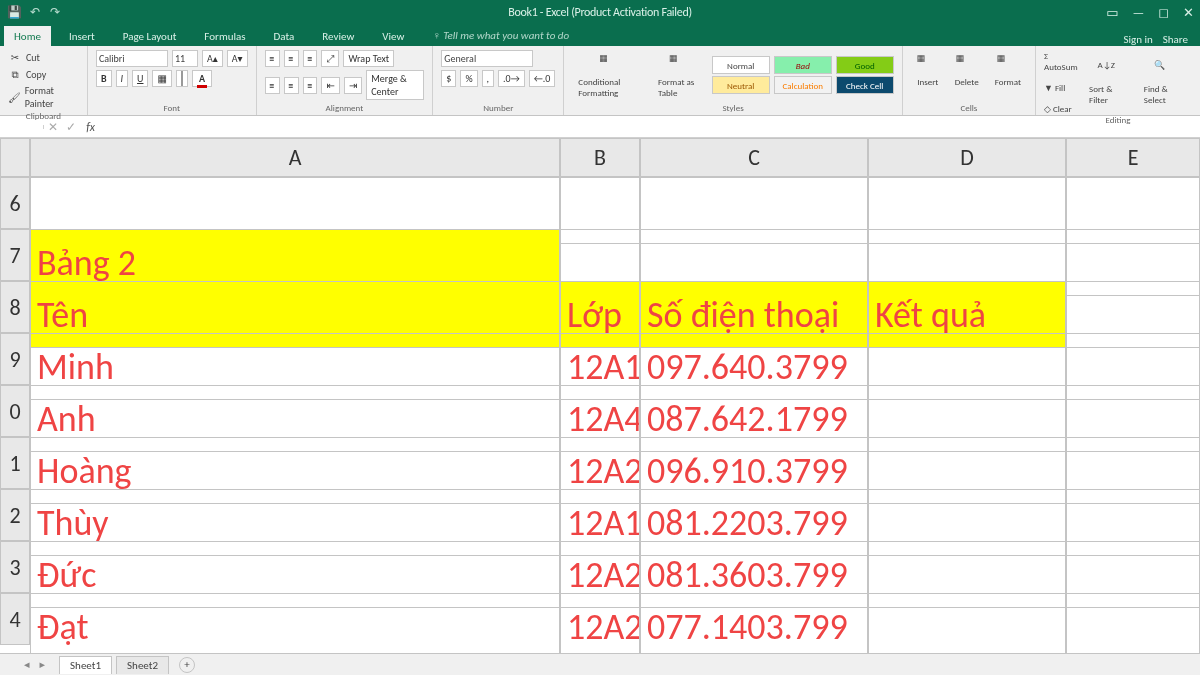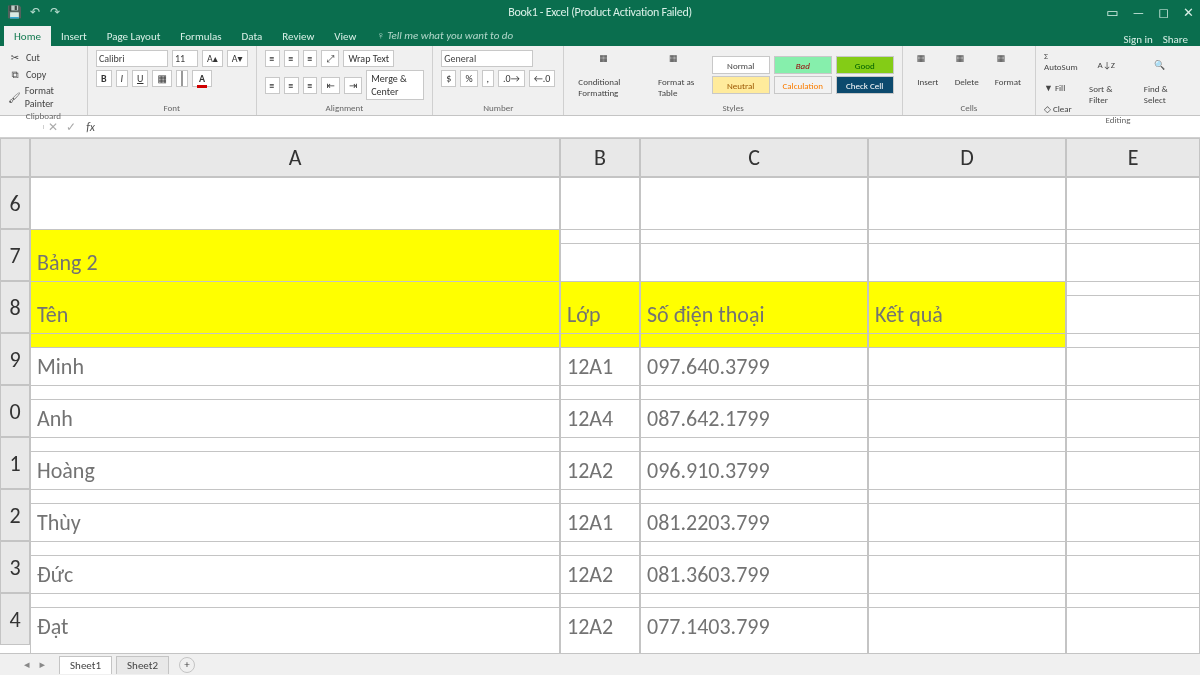--- a/index.html
+++ b/index.html
@@ -12,21 +12,21 @@
   }
   .titlebar .qat { display: flex; gap: 6px; padding-left: 8px; align-items: center; }
   .titlebar .qat .qat-btn { width: 14px; height: 14px; display: flex; align-items: center; justify-content: center; opacity: 0.85; }
   .titlebar .title { position: absolute; left: 50%; transform: translateX(-50%); font-size: 12px; letter-spacing: -0.3px; }
   .titlebar .winctrl { position: absolute; right: 6px; display: flex; gap: 14px; font-size: 13px; }
   .titlebar .winctrl span { cursor: pointer; }
 
   
   .ribbon-tabs {
     height: 22px; background: #0a6e4e; display: flex; align-items: flex-end; font-size: 11px; color: #d9f0e7;
-    padding-left: 4px; gap: 0;
+    padding-left: 4px; gap: 8px;
   }
   .ribbon-tabs .tab { padding: 4px 10px 3px; cursor: pointer; }
   .ribbon-tabs .tab.active { background: #f0f0f0; color: #127a50; }
   .ribbon-tabs .tell { opacity: 0.8; padding: 4px 10px; font-style: italic; }
   .ribbon-tabs .right { margin-left: auto; padding-right: 12px; display: flex; gap: 10px; }
 
   
   .ribbon {
     height: 70px; background: #f0f0f0; border-bottom: 1px solid #c4c4c4; display: flex;
     font-size: 10px; color: #444;
@@ -68,22 +68,22 @@
   .colA { width: 530px; }
   .colB { width: 80px; }
   .colC { width: 228px; }
   .colD { width: 198px; }
   .colE { width: 134px; }
 
   .gridbody { display: flex; flex-direction: column; }
   .grow { display: flex; height: 52px; }
   .grow .rowhdr { width: 30px; height: 52px; font-size: 22px; }
   .cell {
-    border: 1px solid #c4c4c4; height: 67px; font-size: 22px; font-family: Calibri, Arial, sans-serif;
-    padding: 2px 6px; display: flex; align-items: center; color: #737373; overflow: hidden; white-space: nowrap;
+    border: 1px solid #c4c4c4; height: 67px; font-size: 36px; font-family: Calibri, Arial, sans-serif;
+    padding: 2px 6px; display: flex; align-items: center; color: #ef4444; overflow: hidden; white-space: nowrap;
   }
   .cell.yellow { background: #ffff00; }
 
   
   .sheetbar {
     height: 22px; border-top: 1px solid #c4c4c4; background: #f0f0f0; display: flex; align-items: center; font-size: 11px; color: #444;
     padding-left: 24px; gap: 4px;
   }
   .sheetbar .stab { padding: 2px 10px; border: 1px solid #c4c4c4; border-bottom: none; background: #fff; cursor: pointer; }
   .sheetbar .stab.inactive { background: #e8e8e8; }

